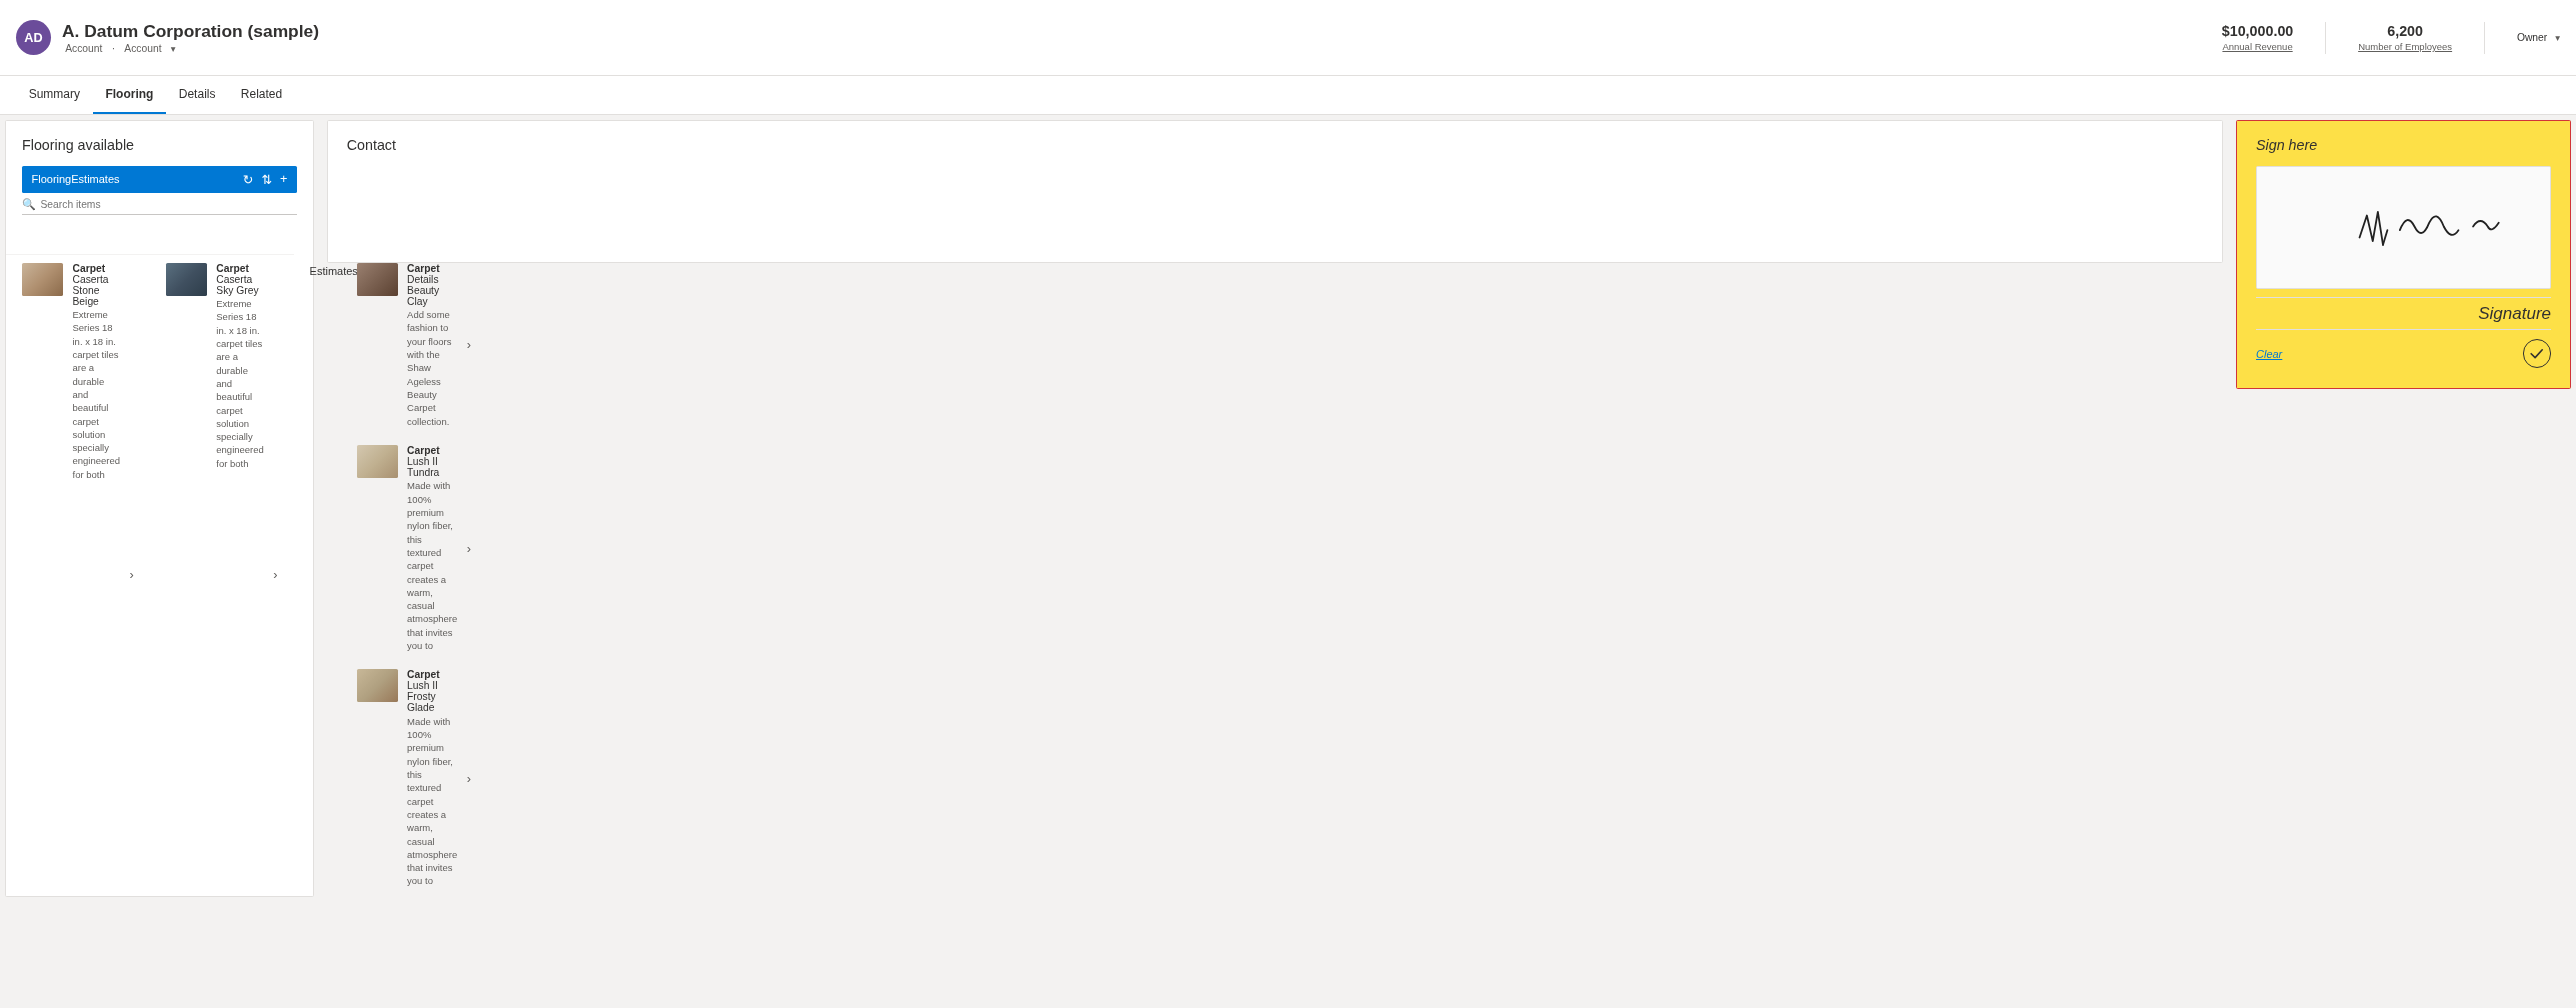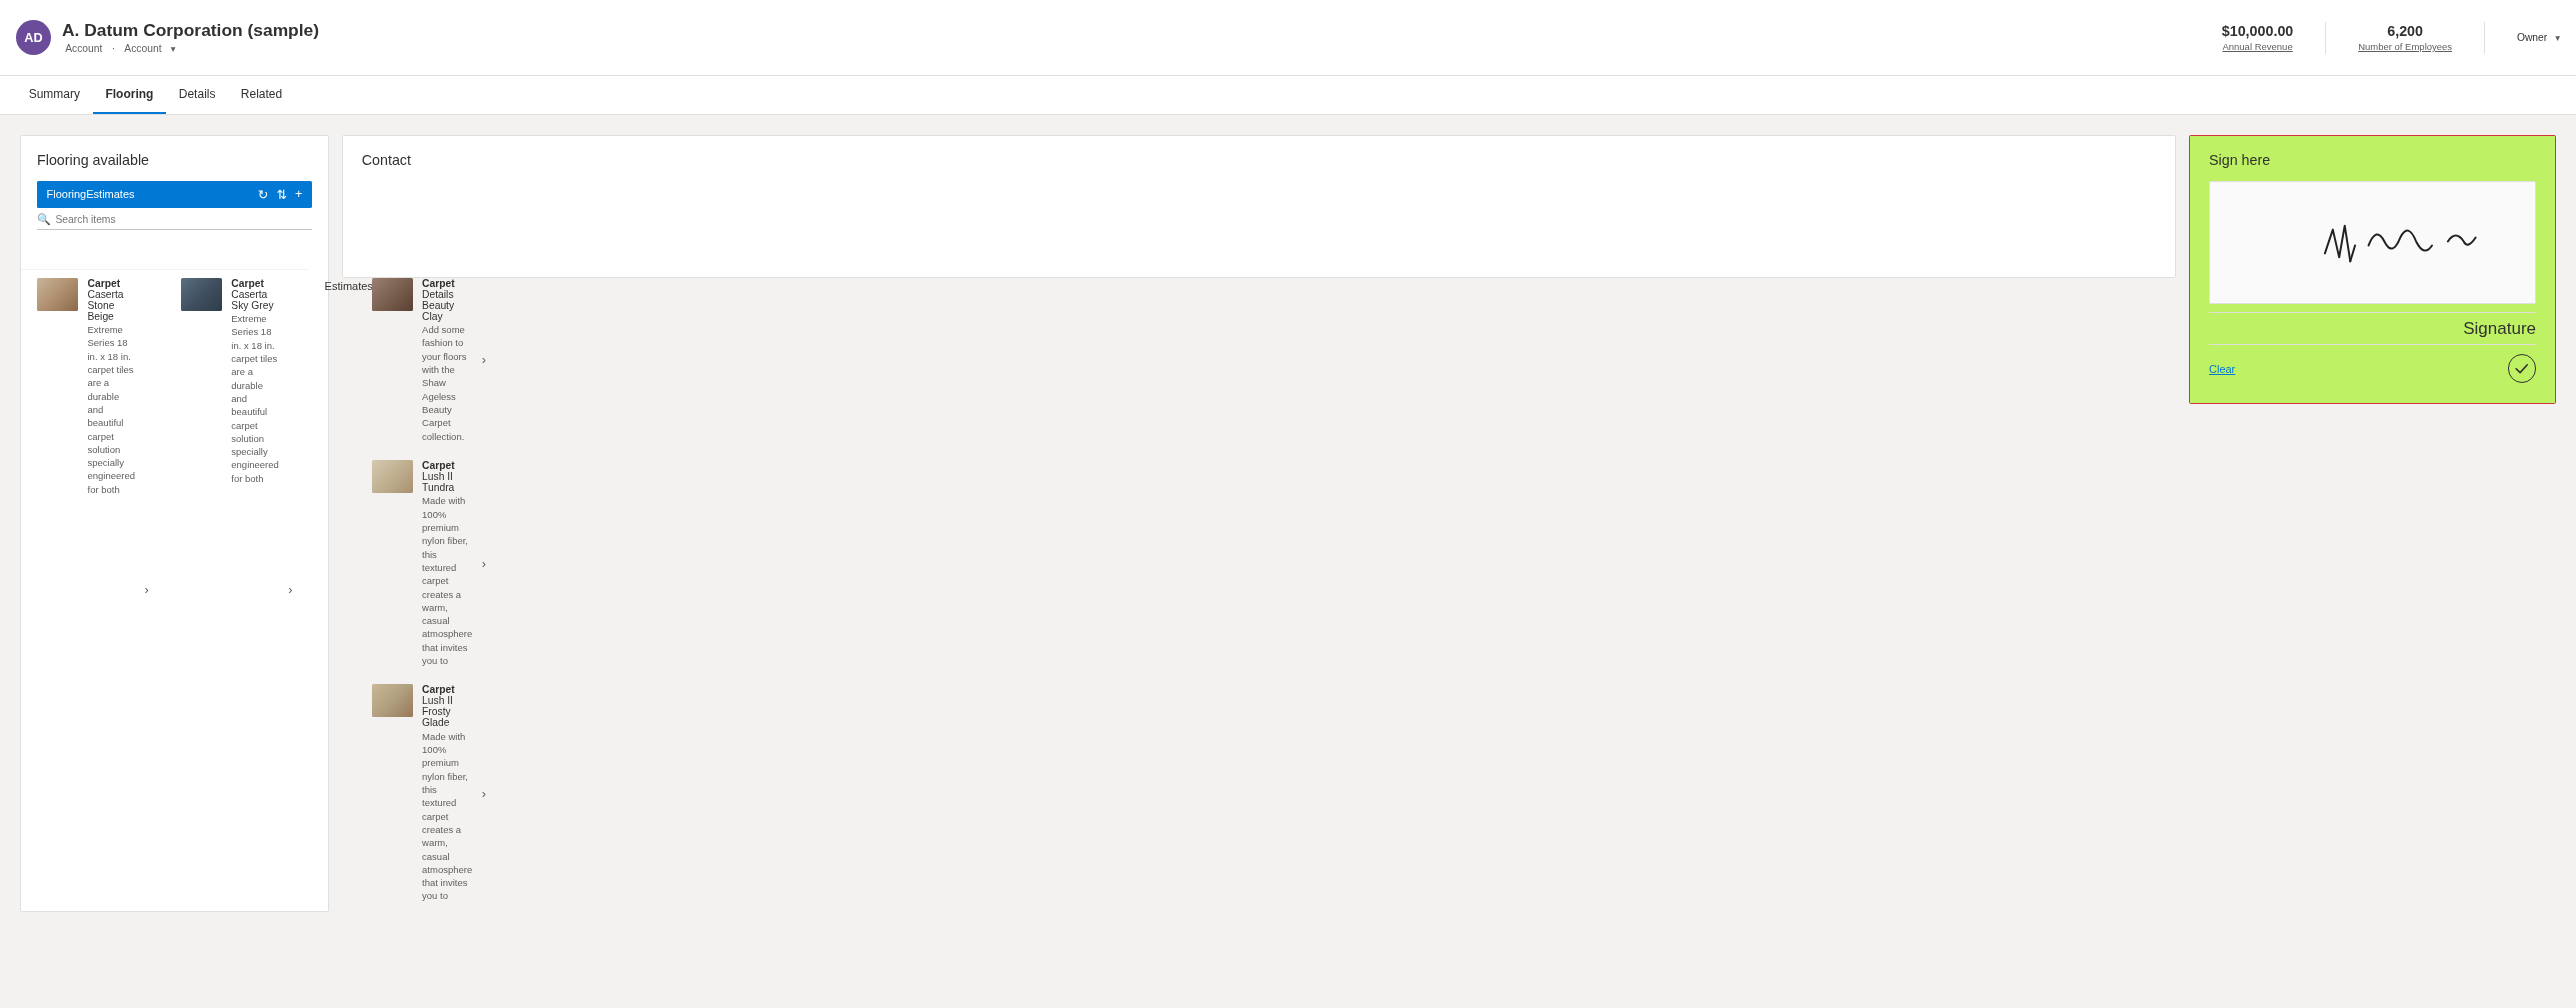--- a/index.html
+++ b/index.html
@@ -3,20 +3,21 @@
   <meta charset="utf-8">
   <style>
     * { box-sizing: border-box; margin: 0; padding: 0; }
     body { font-family: 'Segoe UI', Arial, sans-serif; background: #f3f2f1; color: #323130; font-size: 11px; }
 
     
     .header {
       background: #fff;
       border-bottom: 0.8px solid #e1dfdd;
       display: flex;
+      align-items: center;
       padding: 20px 16px;
       min-height: 57px;
     }
     .avatar {
       width: 35px; height: 35px;
       background: #6b4c9a;
       border-radius: 50%;
       display: flex; align-items: center; justify-content: center;
       color: #fff; font-weight: 700; font-size: 12.7px;
       flex-shrink: 0; margin-right: 11px;
@@ -61,21 +62,21 @@
       display: block;
     }
     .nav-tab.active {
       font-weight: 700;
       border-bottom-color: #0078d4;
       color: #323130;
     }
 
     
     .main-content {
-      padding: 20px;
+      padding: 5px;
       display: flex;
       gap: 12.7px;
       align-items: flex-start;
     }
 
     
     .flooring-panel {
       background: #fff;
       border: 0.8px solid #e1dfdd;
       border-radius: 1.6px;
@@ -160,27 +161,28 @@
     }
     .contact-label { font-size: 11px; color: #323130; min-width: 127px; }
     .contact-value {
       font-size: 11px; color: #0078d4; font-weight: 500;
       display: flex; align-items: center; gap: 6.3px; cursor: pointer;
     }
     .contact-icon { color: #0078d4; font-size: 12.7px; }
 
     
     .sign-panel {
-      background: #bef264;
+      background: #fde047;
       border: 1.6px solid #d13438;
       border-radius: 1.6px;
-      width: 367px;
+      width: 335px;
       flex-shrink: 0;
       padding: 16px 19px;
       min-height: 269px;
+      font-style: italic;
     }
     .sign-title {
       font-size: 14.3px; font-weight: 400; color: #323130; margin-bottom: 12.7px;
     }
     .sign-area {
       border: 0.8px solid #e1dfdd;
       border-radius: 1.6px;
       min-height: 119px;
       margin-bottom: 8px;
       position: relative;

